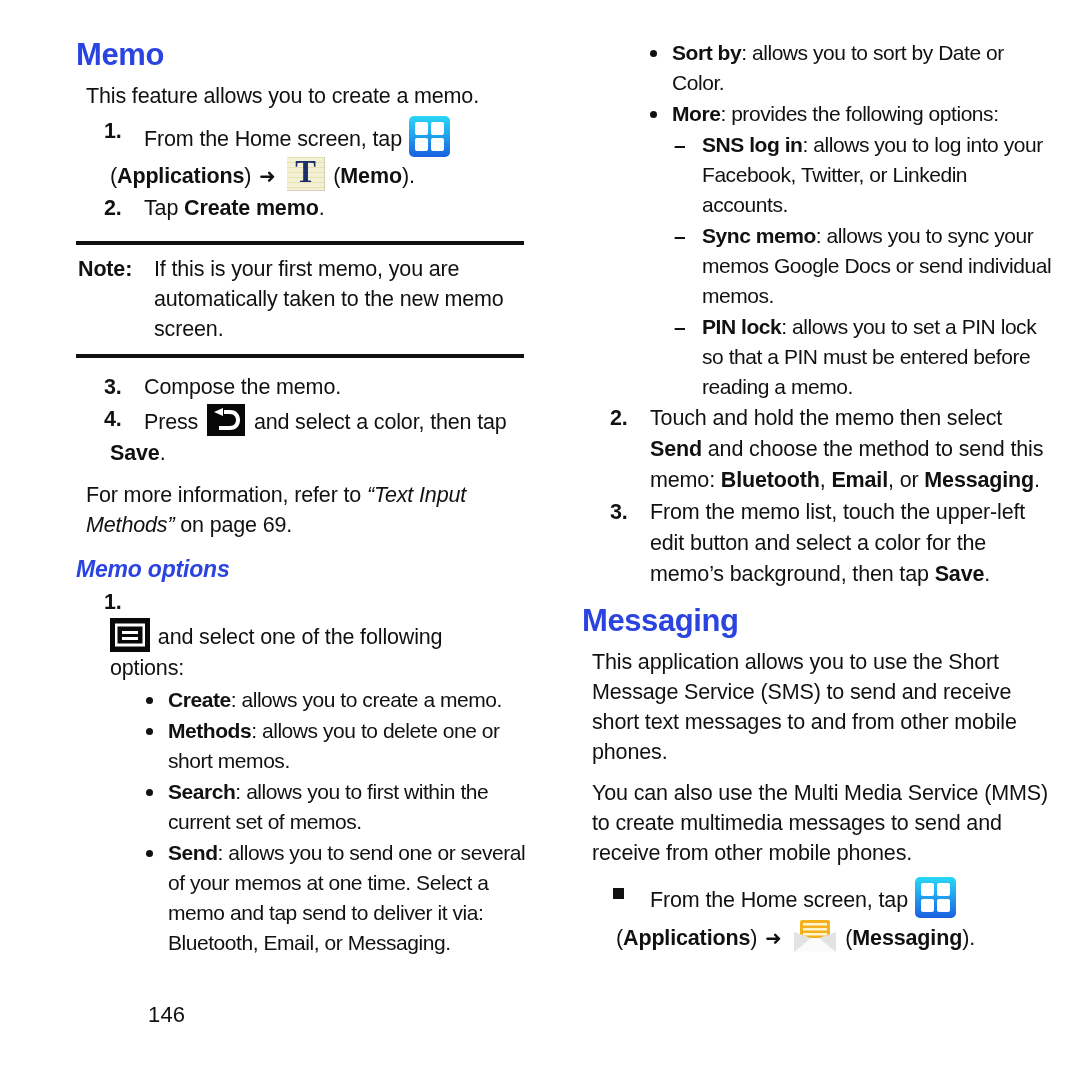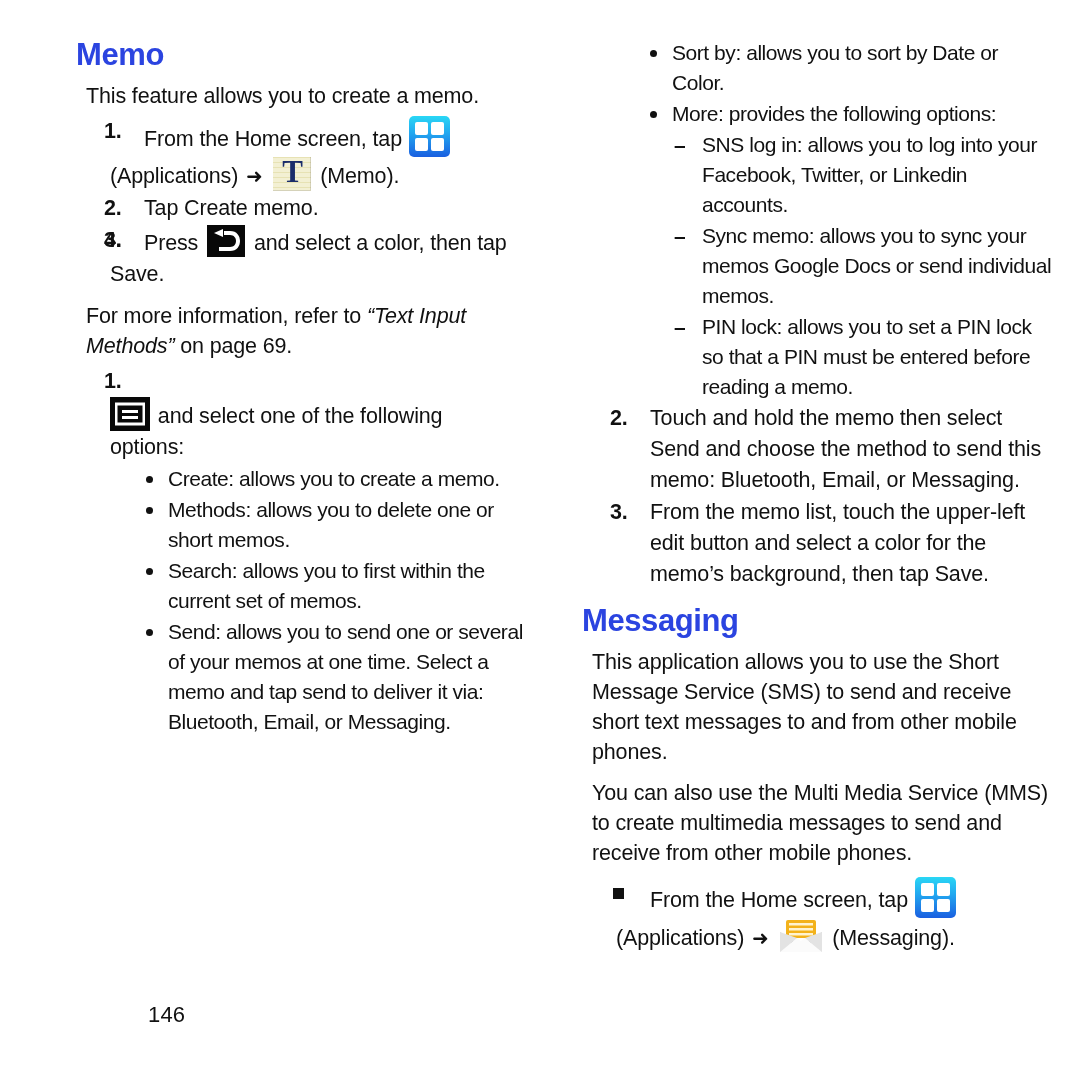--- a/index.html
+++ b/index.html
@@ -57,21 +57,21 @@
   
   .para {
     font-size: 21.5px;
     line-height: 30px;
     letter-spacing: -0.15px;
     margin: 0 0 5px 10px;
   }
   .para.gap   { margin-top: 11px; }
 
   i, .ital { font-style: italic; }
-  b, .bold { font-weight: normal; }
+  b, .bold { font-weight: bold; }
 
   
   .step {
     position: relative;
     font-size: 21.5px;
     line-height: 31px;
     letter-spacing: -0.15px;
     padding-left: 68px;
     margin-bottom: 1px;
   }
@@ -265,23 +265,30 @@
       <span class="arrow">➜</span>
       <span class="ico ico-memo"></span>
       <span>(</span><b>Memo</b><span>).</span>
     </div>
 
     <div class="step">
       <span class="num">2.</span>
       <span>Tap </span><b>Create memo</b><span>.</span>
     </div>
 
+    <div class="note">
+      <div class="note-body">
+        <span class="note-lab">Note:</span>
+        <span>If this is your first memo, you are automatically taken to the new memo screen.</span>
+      </div>
+    </div>
 
     <div class="step">
       <span class="num">3.</span>
+      <span>Compose the memo.</span>
     </div>
 
     <div class="step">
       <span class="num">4.</span>
       <span>Press</span>
       <span class="ico ico-back">
         <svg width="30" height="26" viewBox="0 0 30 26">
           <path d="M13 3 L13 7 L19 7 C23 7 25 10 25 13 C25 16 23 19 19 19 L8 19 L8 23 L19 23
                    C26 23 29 18 29 13 C29 8 26 3 19 3 Z" fill="#ffffff"></path>
           <path d="M12 1 L12 9 L3 5 Z" fill="#ffffff"></path>
@@ -289,20 +296,21 @@
       </span>
       <span>and select a color, then tap</span>
       <br>
       <b class="hangout">Save</b><span>.</span>
     </div>
 
     <div class="para gap">
       <span>For more information, refer to </span><i>“Text Input Methods”</i><span> on page 69.</span>
     </div>
 
+    <div class="h-sub">Memo options</div>
 
     <div class="step">
       <span class="num">1.</span>
       <br>
       <span class="ico ico-menu hangout">
         <svg width="30" height="24" viewBox="0 0 30 24">
           <rect x="1" y="2" width="28" height="20" fill="none" stroke="#ffffff" stroke-width="3"></rect>
           <rect x="7" y="8" width="16" height="3" fill="#ffffff"></rect>
           <rect x="7" y="14" width="16" height="3" fill="#ffffff"></rect>
         </svg>

